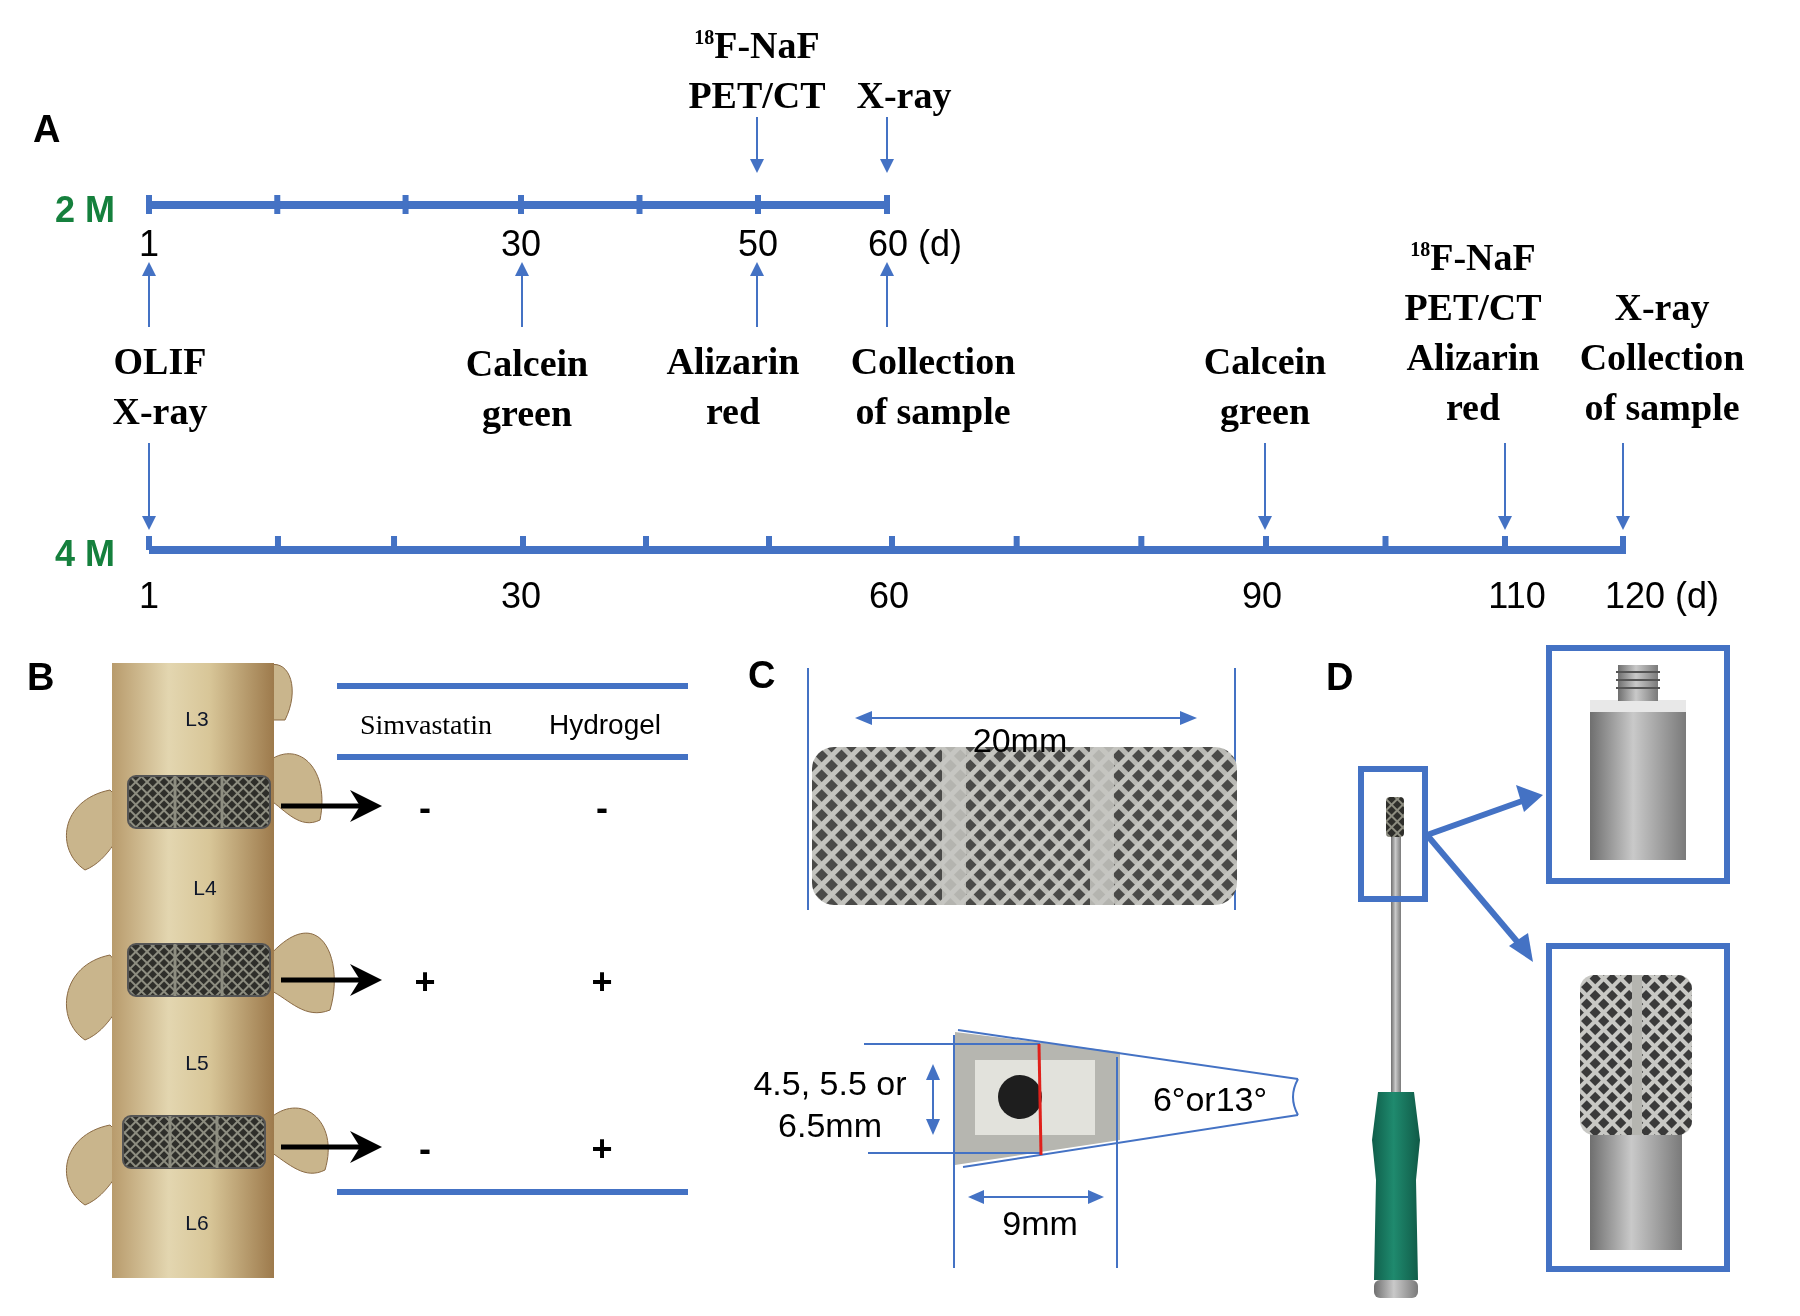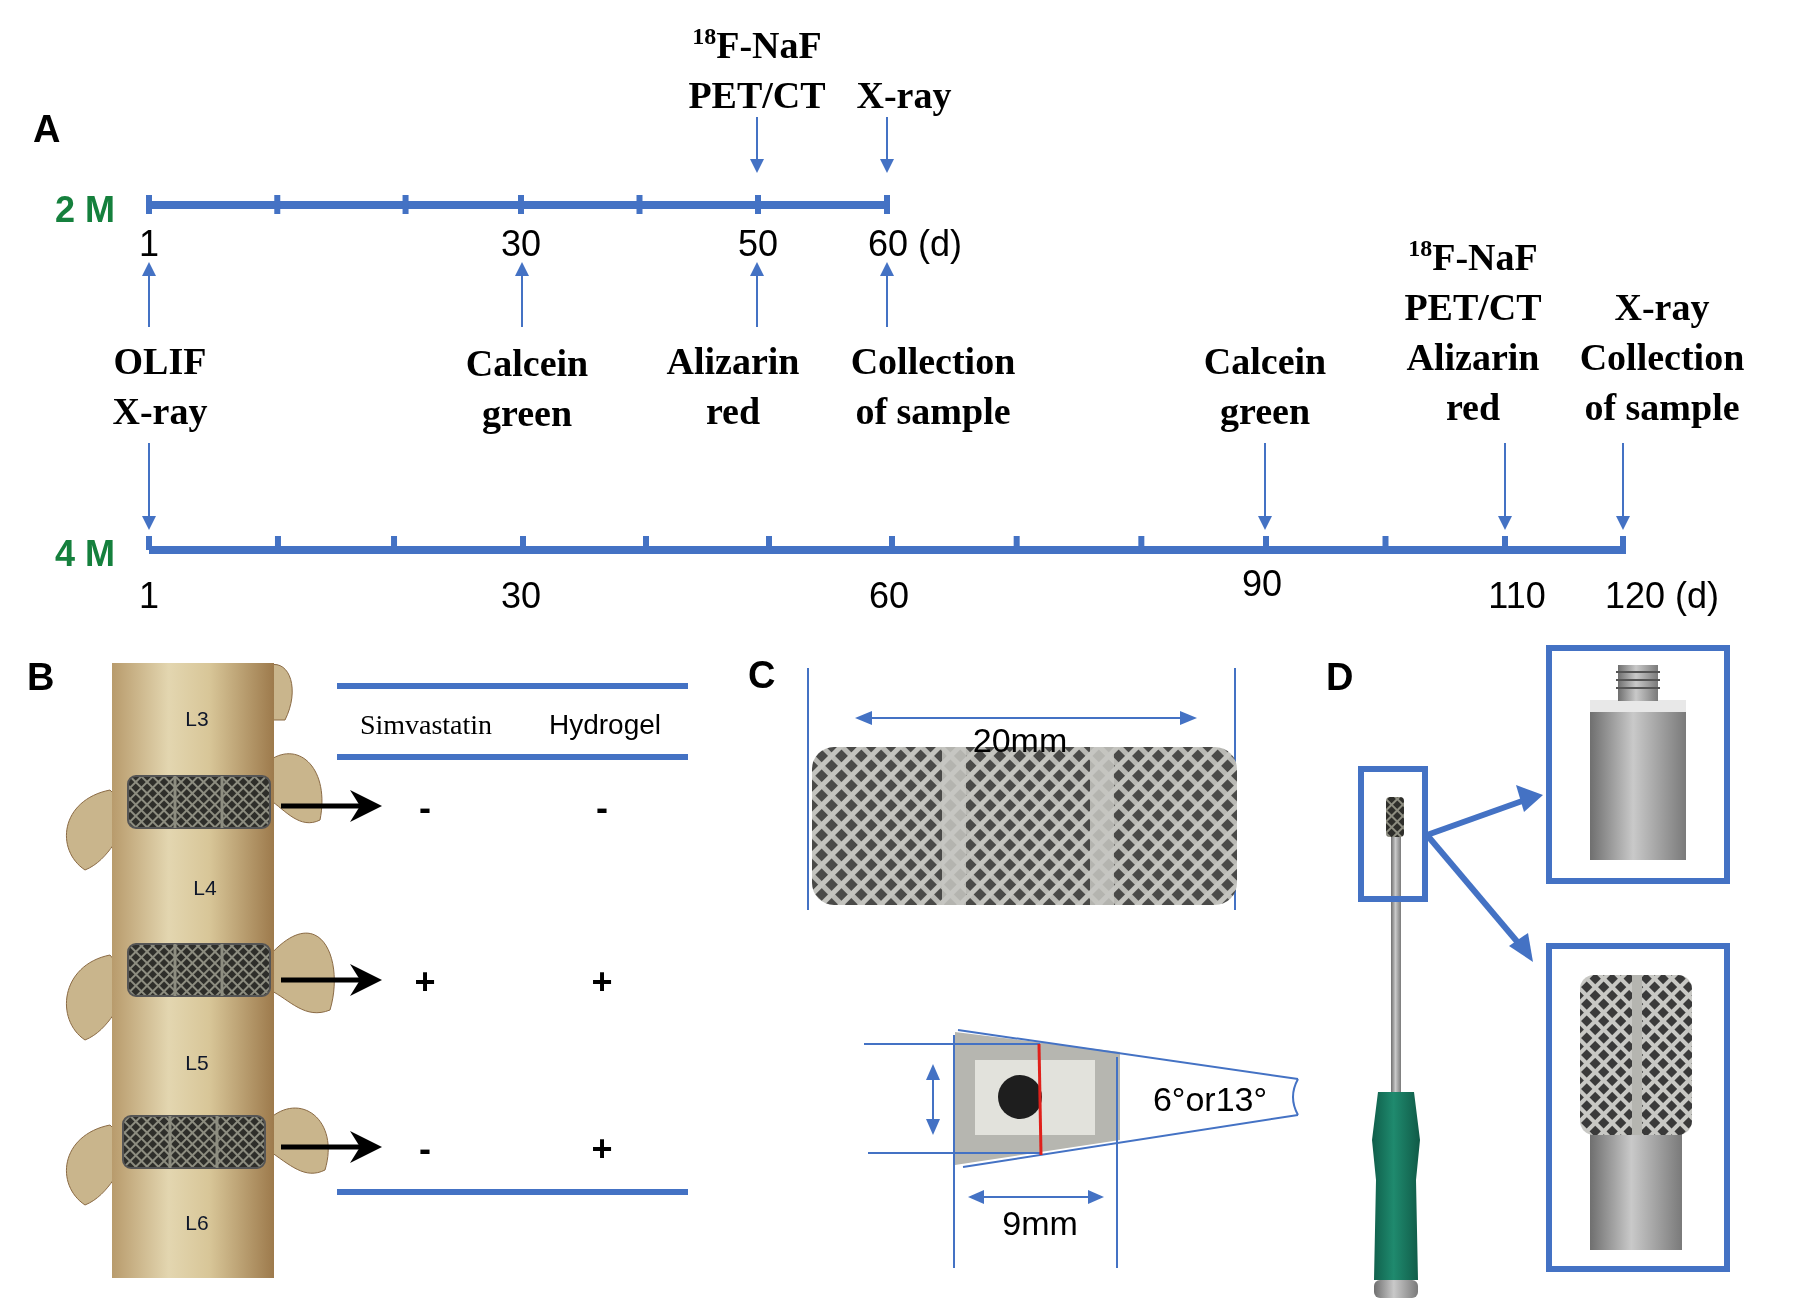--- a/index.html
+++ b/index.html
@@ -3,21 +3,21 @@
 <meta charset="utf-8">
 <style>
   html, body { margin: 0; padding: 0; background: #ffffff; }
   #canvas { position: relative; width: 1800px; height: 1316px; background: #ffffff; overflow: hidden; }
   .abs { position: absolute; }
   .panel-label { font-family: "Liberation Sans", sans-serif; font-weight: bold; font-size: 38px; color: #000; line-height: 1; }
   .track-label { font-family: "Liberation Sans", sans-serif; font-weight: bold; font-size: 36px; color: #15803d; line-height: 1; }
   .tick-label { font-family: "Liberation Sans", sans-serif; font-size: 36px; color: #000; line-height: 1; white-space: nowrap; transform: translateX(-50%); }
   .tick-label.left { transform: none; }
   .event { font-family: "Liberation Serif", serif; font-weight: bold; font-size: 38px; color: #000; line-height: 50px; text-align: center; white-space: nowrap; transform: translateX(-50%); }
-  .event sup { font-size: 24px; vertical-align: 14px; line-height: 0; }
+  .event sup { font-size: 20px; vertical-align: 14px; line-height: 0; }
   .tbl-head { font-family: "Liberation Sans", sans-serif; font-size: 28px; color: #000; line-height: 1; transform: translate(-50%, -50%); white-space: nowrap; }
   .tbl-sign { font-family: "Liberation Sans", sans-serif; font-weight: bold; font-size: 36px; color: #000; line-height: 1; transform: translate(-50%, -50%); }
   .vert-label { font-family: Liberation Sans, sans-serif; font-size: 21px; color: #0f172a; line-height: 1; transform: translate(-50%, -50%); }
   .dim-text { font-family: "Liberation Sans", sans-serif; font-size: 34px; color: #000; line-height: 42px; text-align: center; white-space: nowrap; transform: translate(-50%, -50%); }
   svg { position: absolute; left: 0; top: 0; }
 </style>
 </head>
 <body>
 
 <div id="canvas">
@@ -111,21 +111,21 @@
   </div>
   <div class="abs event" style="left:1662px; top:282px;">
     <div>X-ray</div>
     <div>Collection</div>
     <div>of sample</div>
   </div>
 
   <div class="abs tick-label" style="left:149px; top:578px;">1</div>
   <div class="abs tick-label" style="left:521px; top:578px;">30</div>
   <div class="abs tick-label" style="left:889px; top:578px;">60</div>
-  <div class="abs tick-label" style="left:1262px; top:566px;">90</div>
+  <div class="abs tick-label" style="left:1262px; top:578px;">90</div>
   <div class="abs tick-label" style="left:1517px; top:578px;">110</div>
   <div class="abs tick-label left" style="left:1605px; top:578px;">120 (d)</div>
 
   <svg id="spine-svg" width="1800" height="1316">
     <defs>
       <pattern id="mesh" width="8" height="8" patternUnits="userSpaceOnUse" patternTransform="rotate(45)">
         <rect width="8" height="8" fill="#2e2e2a"></rect>
         <rect width="8" height="2" fill="#8d8d80"></rect>
         <rect width="2" height="8" fill="#8d8d80"></rect>
       </pattern>
@@ -278,17 +278,21 @@
 
   <div class="abs tbl-sign" style="left:425px; top:808px;">-</div>
   <div class="abs tbl-sign" style="left:602px; top:808px;">-</div>
   <div class="abs tbl-sign" style="left:425px; top:982px;">+</div>
   <div class="abs tbl-sign" style="left:602px; top:982px;">+</div>
   <div class="abs tbl-sign" style="left:425px; top:1149px;">-</div>
   <div class="abs tbl-sign" style="left:602px; top:1149px;">+</div>
 
   <div class="abs panel-label" style="left:748px; top:656px;">C</div>
   <div class="abs dim-text" style="left:1020px; top:692px;margin-top:48px;">20mm</div>
+  <div class="abs dim-text" style="left:830px; top:1104px;">
+    <div>4.5, 5.5 or</div>
+    <div>6.5mm</div>
+  </div>
   <div class="abs dim-text" style="left:1040px; top:1223px;">9mm</div>
   <div class="abs dim-text" style="left:1210px; top:1099px;">6°or13°</div>
 
   <div class="abs panel-label" style="left:1326px; top:658px;">D</div>
 </div>
 
 </body></html>

